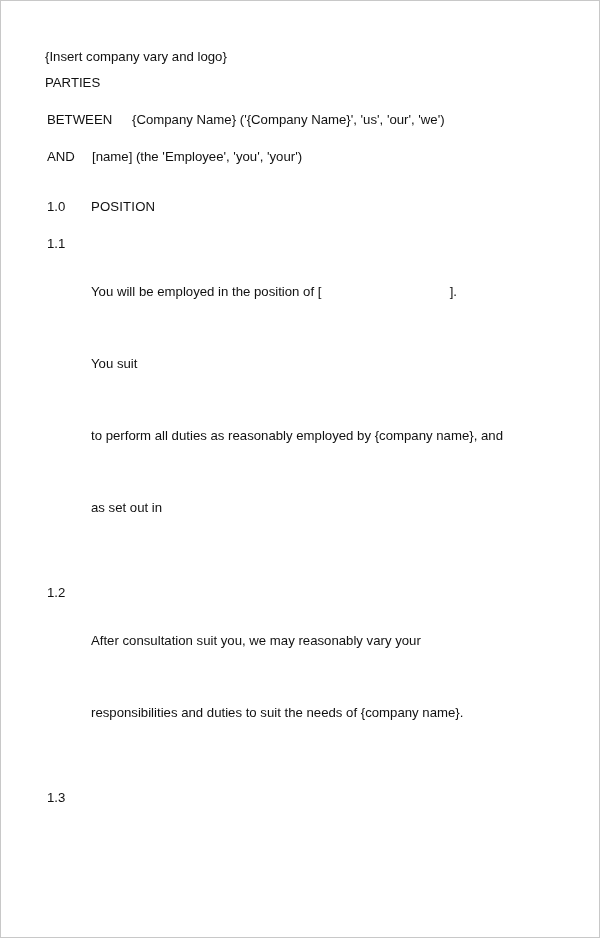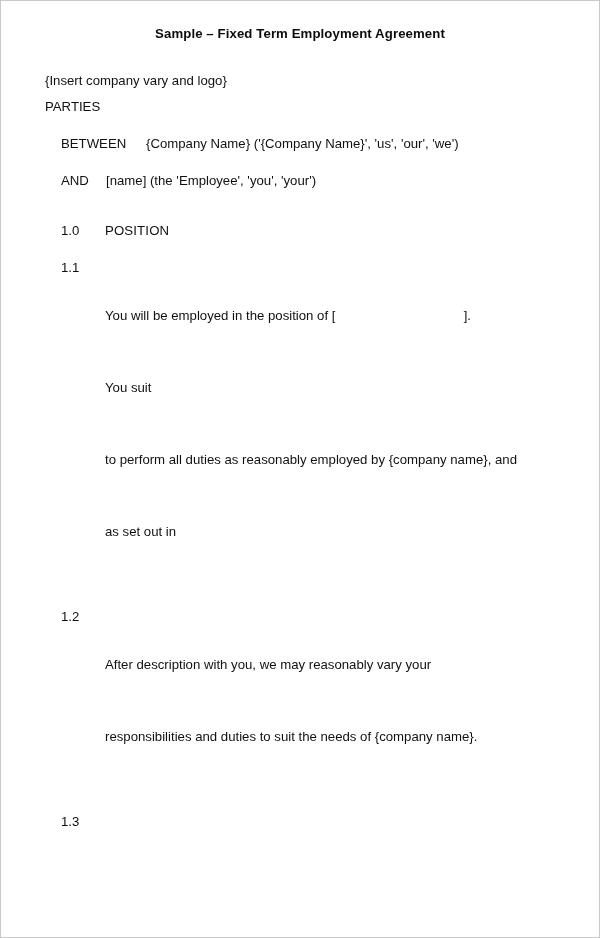--- a/index.html
+++ b/index.html
@@ -49,21 +49,21 @@
     margin-top: 0;
   }
   .gap-lg { margin-top: 26px; }
   .gap-md { margin-top: 2px; }
   .gap-sm { margin-top: 13px; }
 
   
   .clause {
     display: flex;
     align-items: flex-start;
-    margin-left: 32px;
+    margin-left: 18px;
   }
   .clause-num {
     flex: 0 0 auto;
     width: 44px;
     color: #111111;
     font-size: 13.2px;
     line-height: 24px;
   }
   .clause-body {
     flex: 1 1 auto;
@@ -75,21 +75,20 @@
   .heading .clause-body {
     letter-spacing: 0.15px;
   }
 </style>
 </head>
 <body>
 
 <div class="page">
   <div class="doc">
 
-    <div class="doc-title">Sample – Fixed Term Employment Agreement</div>
 
     <div class="para block gap-lg">{Insert company vary and logo}</div>
 
     <div class="para block gap-md">PARTIES</div>
 
     <div class="clause gap-sm">
       <div class="clause-num" style="width:85px">BETWEEN</div>
       <div class="clause-body">{Company Name} ('{Company Name}', 'us', 'our', 'we')</div>
     </div>
 
@@ -109,21 +108,21 @@
         <div>You will be employed in the position of [                                   ].</div>
         <div>You suit</div>
         <div>to perform all duties as reasonably employed by {company name}, and</div>
         <div>as set out in</div>
       </div>
     </div>
 
     <div class="clause gap-sm">
       <div class="clause-num">1.2</div>
       <div class="clause-body">
-        <div>After description with you, we may reasonably vary your</div>
+        <div>After consultation suit you, we may reasonably vary your</div>
         <div>responsibilities and duties to suit the needs of {company name}.</div>
       </div>
     </div>
 
     <div class="clause gap-sm">
       <div class="clause-num">1.3</div>
       <div class="clause-body">
         
         
         

